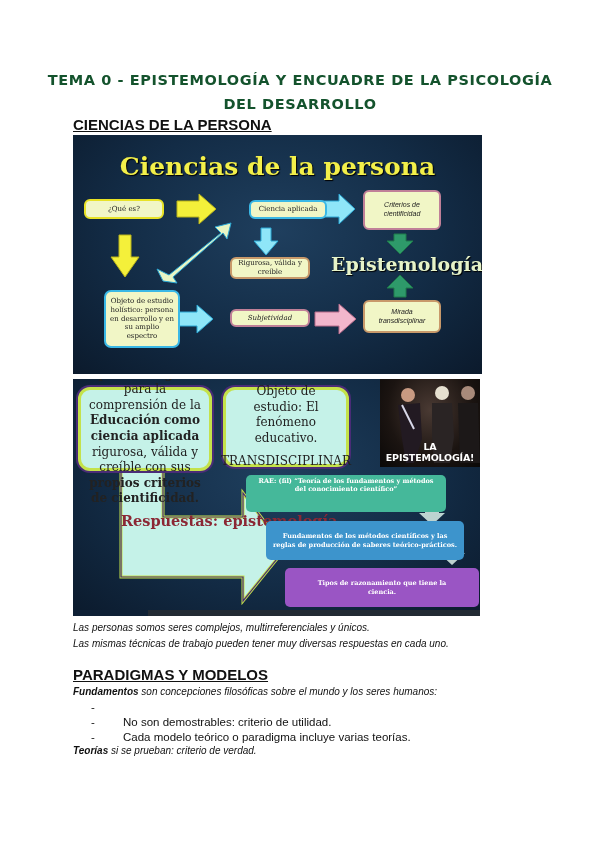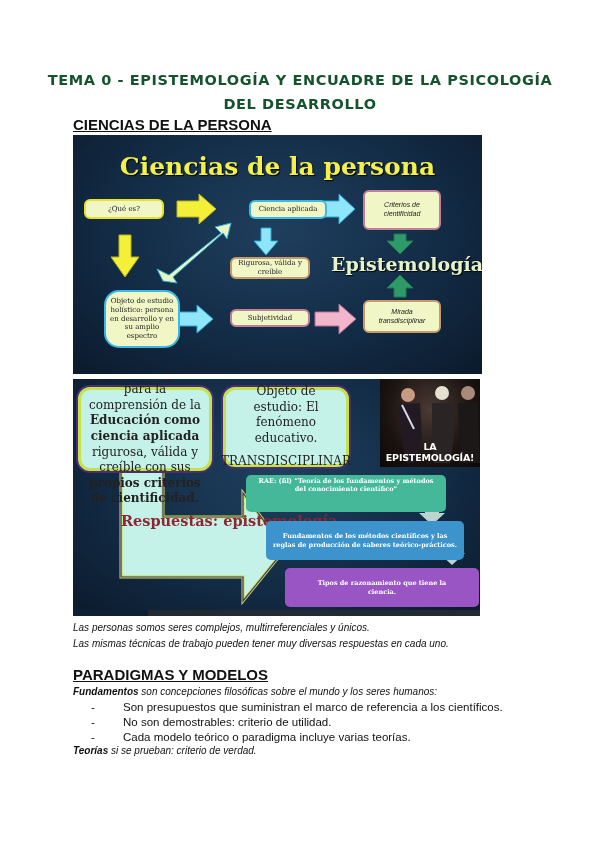--- a/index.html
+++ b/index.html
@@ -65,22 +65,22 @@
     <polygon points="321,99 333,99 333,106 340,106 327,119 314,106 321,106" fill="#2e9a6a" stroke="#1e7a4a" stroke-width="1"></polygon>
 
     <polygon points="327,140 340,153 333,153 333,162 321,162 321,153 314,153" fill="#2e9a6a" stroke="#1e7a4a" stroke-width="1"></polygon>
   </svg>
 
   <div class="box b-yellow" style="left:11px; top:64px; width:80px; height:20px;">¿Qué es?</div>
   <div class="box b-cyan" style="left:157px; top:65px; width:78px; height:19px;">Ciencia aplicada</div>
   <div class="box b-pink italic" style="left:290px; top:55px; width:78px; height:40px; padding:0 8px;">Criterios de cientificidad</div>
   <div class="box b-tan" style="left:157px; top:122px; width:80px; height:22px; padding:0 3px;">Rigurosa, válida y creíble</div>
   <div class="abs epis">Epistemología</div>
-  <div class="box b-cyan" style="left:12px; top:155px; width:76px; height:58px; padding:0 3px; border-radius:15px;">Objeto de estudio holístico: persona en desarrollo y en su amplio espectro</div>
-  <div class="box b-pink" style="left:157px; top:174px; width:80px; height:18px;">Subjetividad</div>
+  <div class="box b-cyan" style="left:12px; top:155px; width:76px; height:58px; padding:0 3px; border-radius:7px;">Objeto de estudio holístico: persona en desarrollo y en su amplio espectro</div>
+  <div class="box b-pink" style="left:157px; top:174px; width:80px; height:18px;font-style:italic;">Subjetividad</div>
   <div class="box b-tan italic" style="left:290px; top:165px; width:78px; height:33px; padding:0 8px;">Mirada transdisciplinar</div>
 </div>
 
 <div class="abs slide2">
 
   <svg class="abs" style="left:0; top:0;" width="407" height="237">
     <polygon points="48,92 90,92 90,138 170,138 170,114 212,170 170,222 170,198 48,198" fill="#c5f2e8" stroke="#c4e24a" stroke-width="3"></polygon>
     <polygon points="48,92 90,92 90,138 170,138 170,114 212,170 170,222 170,198 48,198" fill="none" stroke="#4a2c77" stroke-width="1.2"></polygon>
 
     <polygon points="352,124 366,124 366,134 372,134 359,146 346,134 352,134" fill="#cfe6e0" opacity="0.9"></polygon>
@@ -126,21 +126,20 @@
 <div class="abs p" style="left:73px; top:638px;">Las mismas técnicas de trabajo pueden tener muy diversas respuestas en cada uno.</div>
 
 <div class="abs h2" style="left:73px; top:666px;">PARADIGMAS Y MODELOS</div>
 
 <div class="abs p" style="left:73px; top:686px;">
   <b>Fundamentos</b><span> son concepciones filosóficas sobre el mundo y los seres humanos:</span>
 </div>
 
 <div class="abs bullet" style="left:91px; top:701px; width:440px; height:14px;">
   <span class="dash">-</span>
-  <span class="txt">Son presupuestos que suministran el marco de referencia a los científicos.</span>
 </div>
 <div class="abs bullet" style="left:91px; top:716px; width:440px; height:14px;">
   <span class="dash">-</span>
   <span class="txt">No son demostrables: criterio de utilidad.</span>
 </div>
 <div class="abs bullet" style="left:91px; top:731px; width:440px; height:14px;">
   <span class="dash">-</span>
   <span class="txt">Cada modelo teórico o paradigma incluye varias teorías.</span>
 </div>
 

